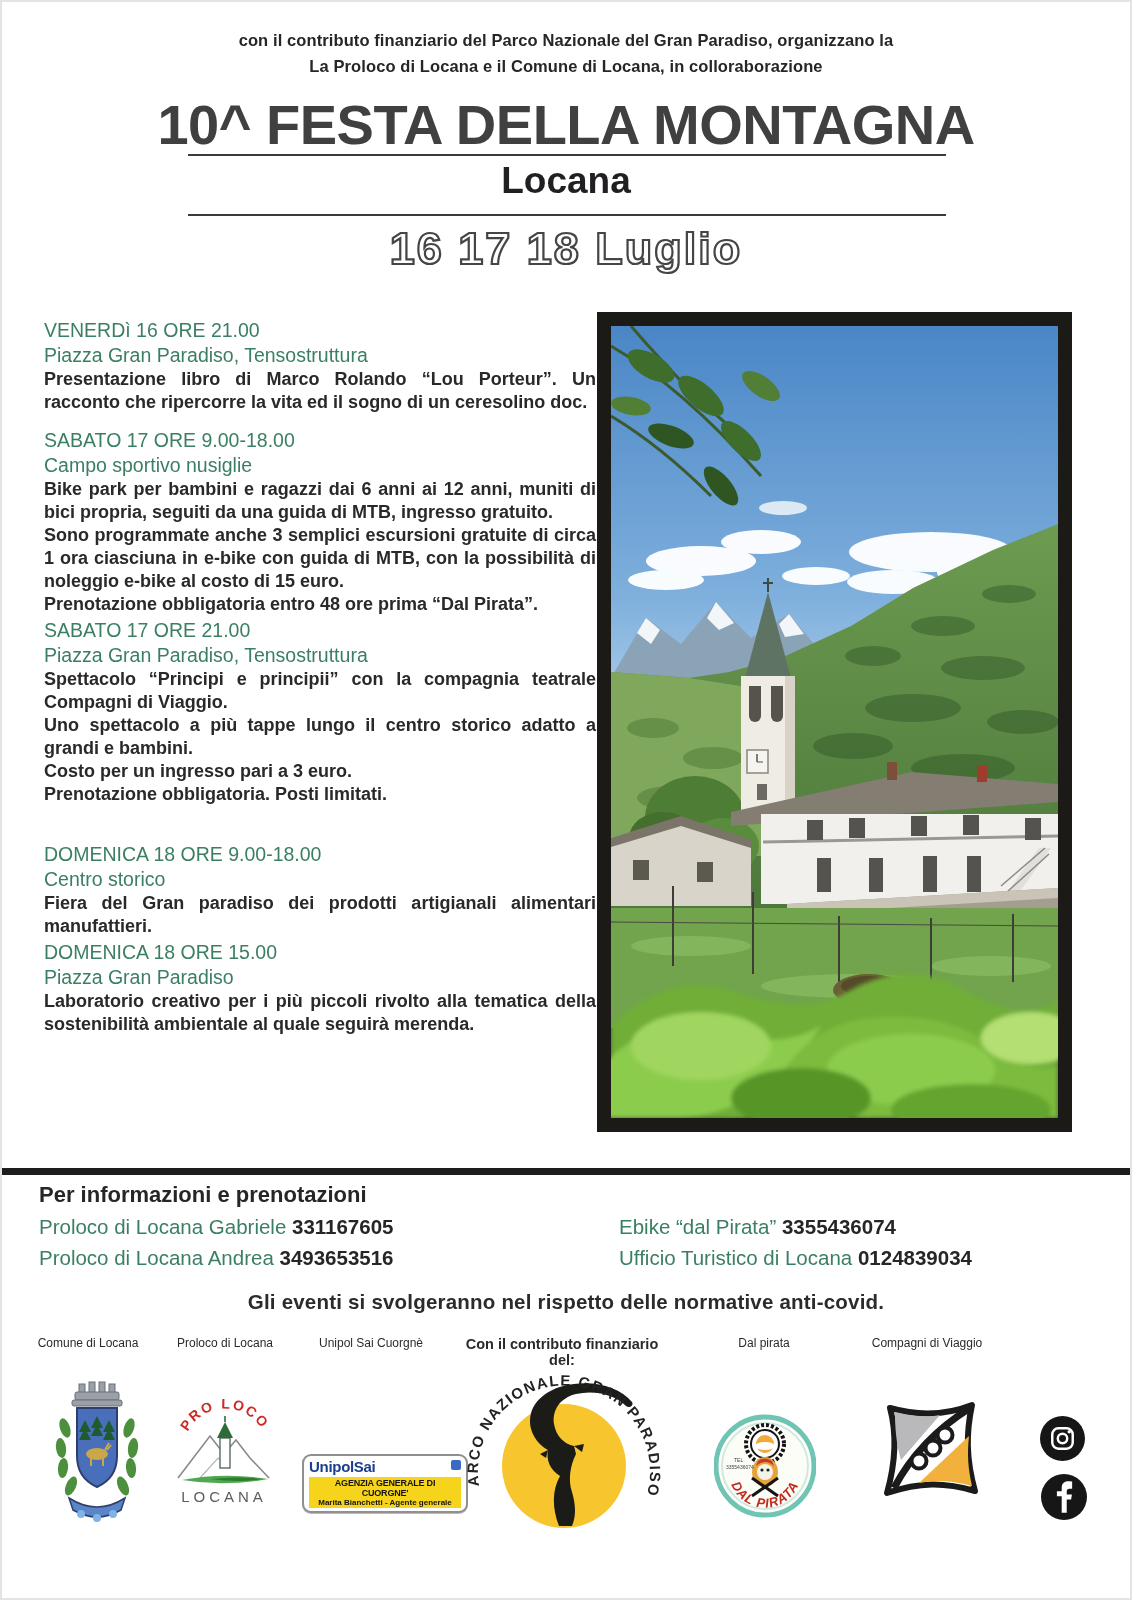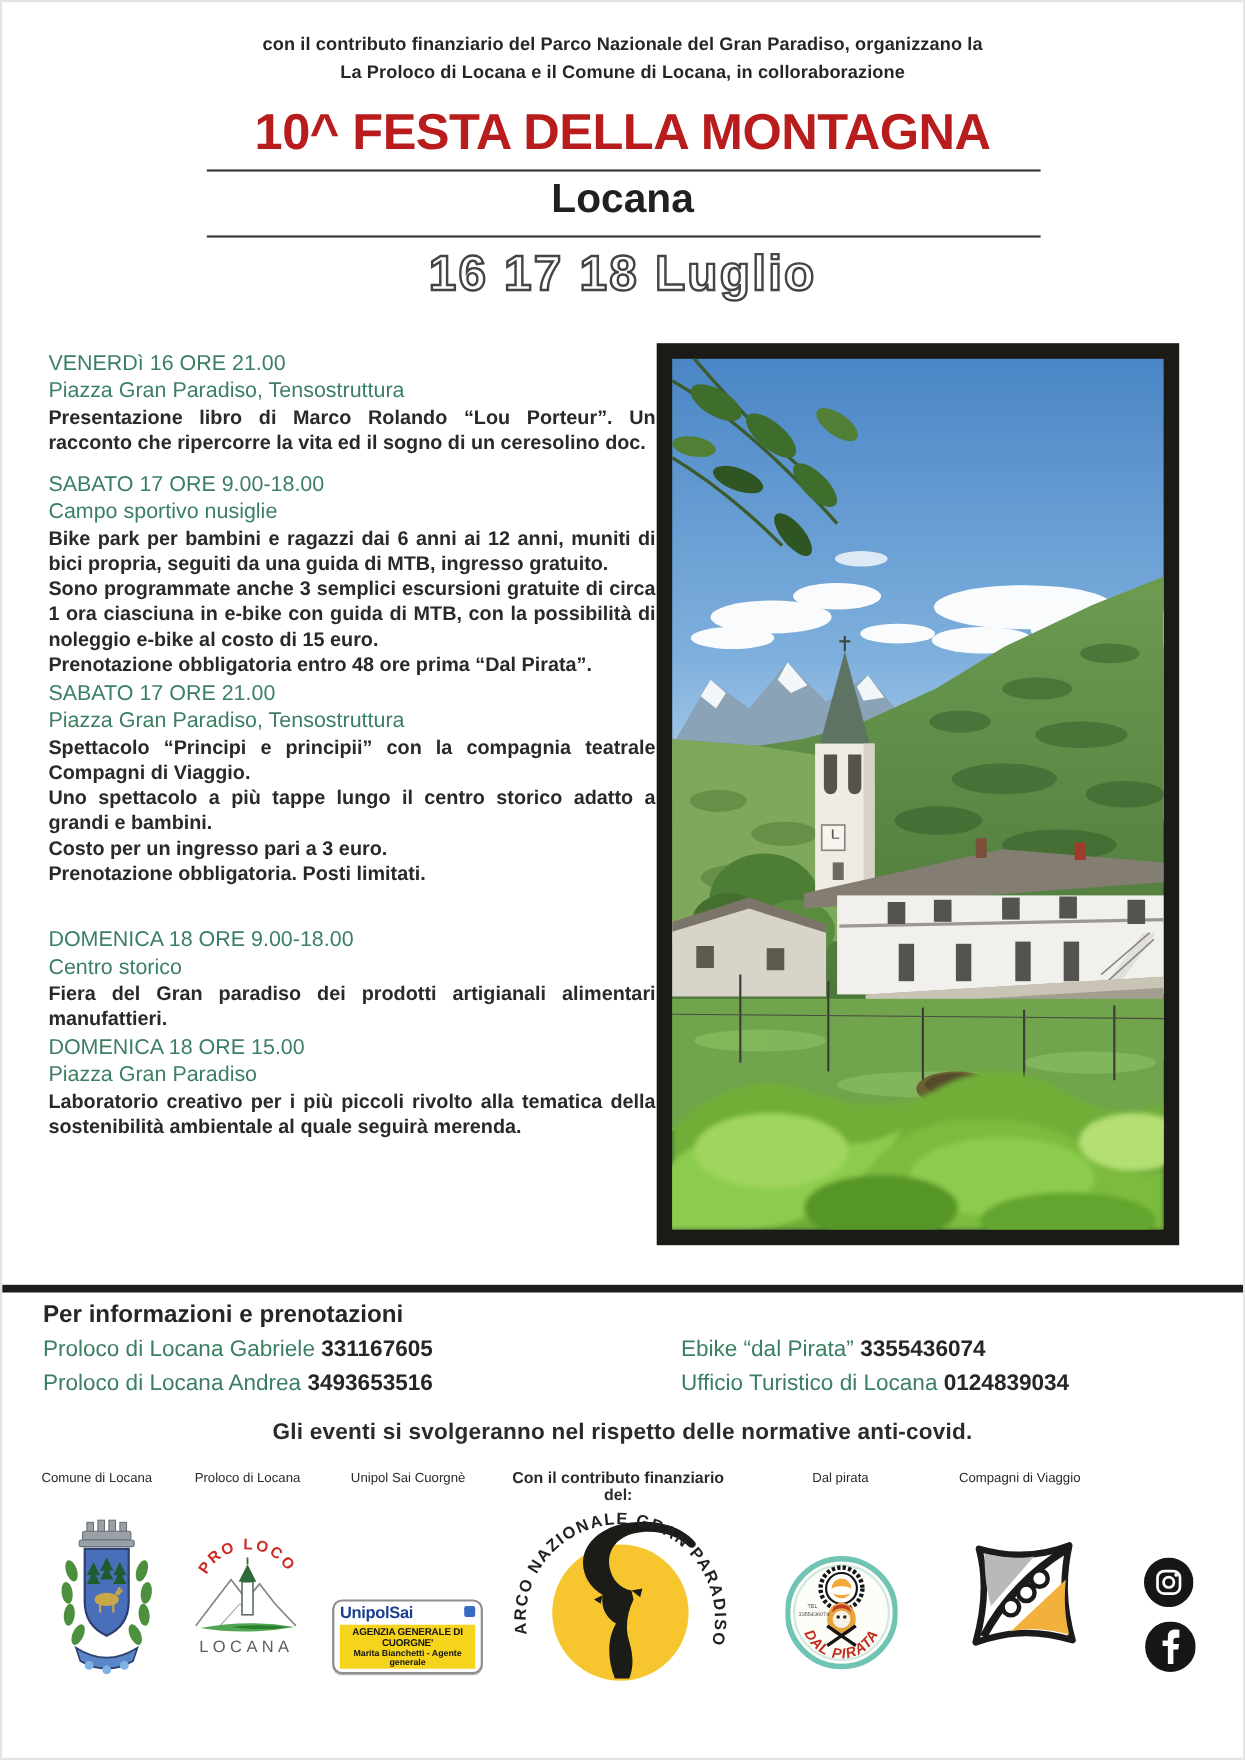--- a/index.html
+++ b/index.html
@@ -4,21 +4,21 @@
 <style>
   html,body{margin:0;padding:0;background:#fff;}
   .poster{
     position:relative;width:1132px;height:1600px;background:#ffffff;
     font-family:"Liberation Sans", sans-serif;color:#29292c;
     border:2px solid #e4e4e6;box-sizing:border-box;overflow:hidden;
   }
   .center{left:0;right:0;text-align:center;}
   .abs{position:absolute;}
   .intro{top:26px;font-size:16.5px;font-weight:bold;line-height:1.55;color:#262528;letter-spacing:.1px;}
-  .title{top:90px;font-size:46px;font-weight:800;color:#b91c1c;letter-spacing:-.5px;}
+  .title{top:90px;font-size:56px;font-weight:800;color:#404040;letter-spacing:-.5px;}
   .rule{height:2px;background:#3b3b3d;left:186px;width:758px;}
   .rule1{top:152px;} .rule2{top:212px;}
   .subtitle{top:158px;font-size:37px;font-weight:800;color:#211f22;}
   .dates{
     top:221px;font-size:45px;font-weight:700;letter-spacing:2px;color:#ffffff;
     -webkit-text-stroke:2.2px #454547;
     text-shadow:0 0 1px #6a6a6c;
   }
   .events{top:316px;left:42px;width:552px;}
   .ev-line{font-size:19.5px;line-height:25px;color:#3b7f62;}
@@ -29,21 +29,21 @@
   .divider{top:1166px;left:0;width:1128px;height:7px;background:#1d1d1b;}
   .c-head{left:37px;top:1180px;font-size:22px;font-weight:bold;color:#262528;}
   .c-col{top:1209px;font-size:20.5px;line-height:31px;}
   .c-col.l{left:37px;} .c-col.r{left:617px;}
   .c-name{color:#3b7f62;} .c-num{font-weight:bold;color:#262528;}
   .covid{top:1288px;font-size:20.5px;font-weight:bold;color:#2b2b2e;letter-spacing:.2px;}
   .sp-label{top:1334px;font-size:12px;color:#2b2b2e;text-align:center;}
   .sp-label.b{font-size:14.5px;font-weight:bold;}
   .logo{position:absolute;}
   .unipol{
-    left:300px;top:1452px;width:137px;box-sizing:border-box;background:#fff;
+    left:300px;top:1452px;width:166px;box-sizing:border-box;background:#fff;
     border:2px solid #8f8f8f;border-radius:9px;padding:2px 5px 3px 5px;
     box-shadow:0 1px 0 #bbb;
   }
   .unipol .brand{font-size:15px;font-weight:bold;color:#1b3e8f;letter-spacing:-.3px;}
   .unipol .sq{display:inline-block;width:10px;height:10px;background:#3a6bc4;float:right;margin-top:2px;border-radius:2px;}
   .unipol .band{background:#f6d41c;margin-top:1px;padding:1px 2px;text-align:center;}
   .unipol .band .l1{font-size:9px;font-weight:bold;color:#141414;display:block;letter-spacing:-.2px;}
   .unipol .band .l2{font-size:8px;font-weight:bold;color:#141414;display:block;}
 </style>
 </head>

